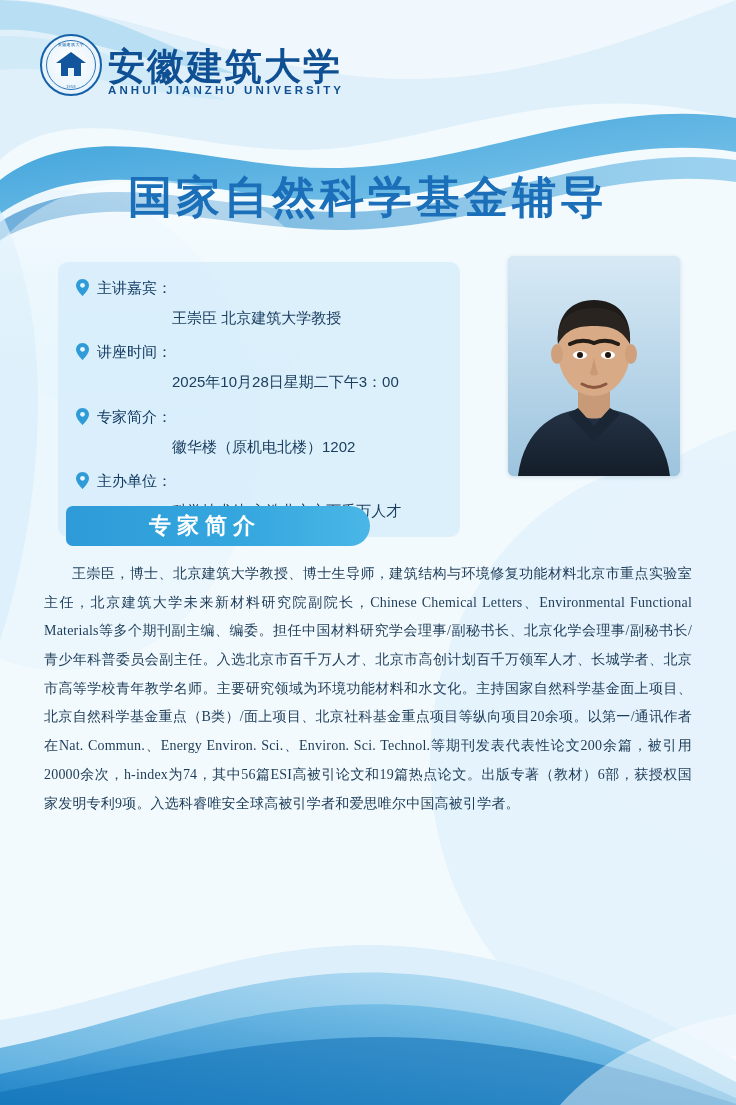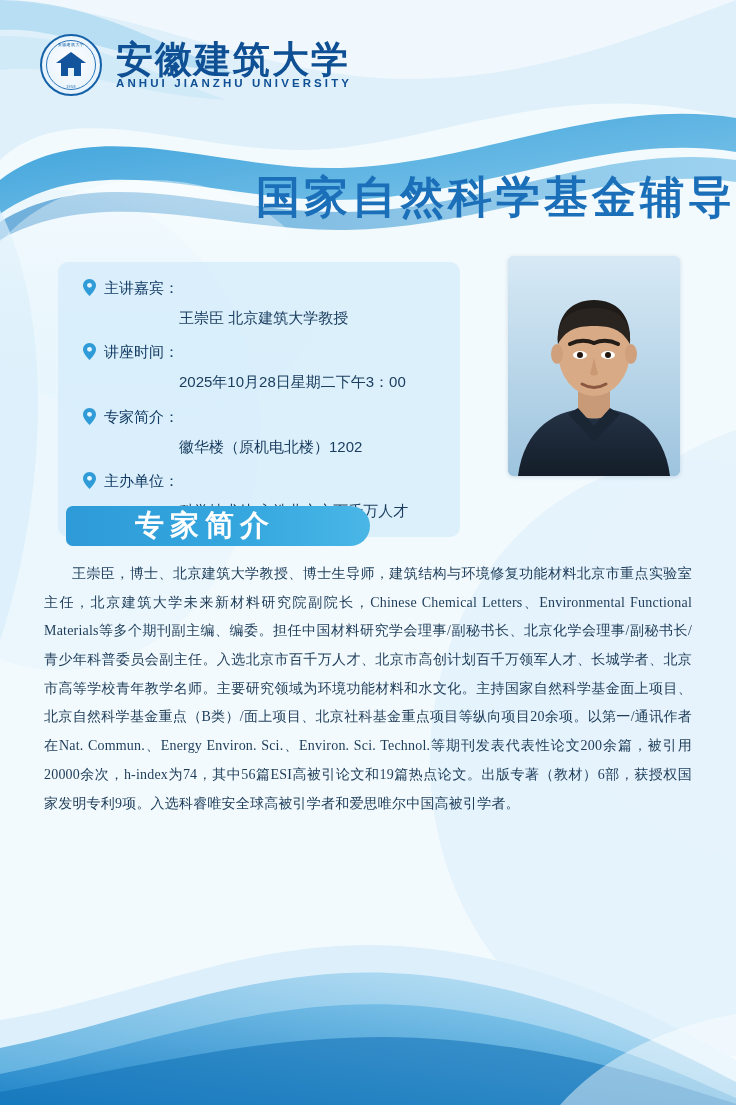--- a/index.html
+++ b/index.html
@@ -24,22 +24,22 @@
     width: 736px;
     height: 1105px;
     display: block;
   }
   
   .header {
     position: absolute;
     top: 34px;
     left: 40px;
     display: flex;
-    align-items: center;
-    gap: 14px;
+    align-items: flex-end;
+    gap: 6px;
     z-index: 5;
   }
   .logo-badge {
     width: 62px;
     height: 62px;
     border-radius: 50%;
     border: 2px solid #1461a8;
     background: radial-gradient(circle at 50% 45%, #ffffff 0%, #e8f3fc 70%, #d2e8f8 100%);
     position: relative;
     display: flex;
@@ -113,36 +113,36 @@
     letter-spacing: 3.1px;
     white-space: nowrap;
   }
 
   
   .main-title {
     position: absolute;
     top: 168px;
     left: 0;
     width: 736px;
-    text-align: right;
+    text-align: center;
     font-family: "DejaVu Serif", "Liberation Serif", serif;
     font-size: 44px;
     font-weight: 700;
     letter-spacing: 4px;
     color: #1b6fb8;
     z-index: 5;
   }
 
   
   .info-card {
     position: absolute;
     top: 262px;
     left: 58px;
     width: 402px;
-    padding: 16px 18px 14px 25px;
+    padding: 16px 18px 14px 18px;
     box-sizing: border-box;
     background: rgba(210, 236, 250, .72);
     border-radius: 10px;
     z-index: 5;
   }
   .info-row {
     display: flex;
     align-items: flex-start;
     margin-bottom: 14px;
     font-size: 15px;
@@ -197,21 +197,21 @@
     border-radius: 20px 60px 60px 20px;
   }
   .section-banner .label {
     position: absolute;
     inset: 0;
     display: flex;
     align-items: center;
     justify-content: center;
     padding-right: 26px;
     font-family: "DejaVu Serif", "Liberation Serif", serif;
-    font-size: 29px;
+    font-size: 22px;
     font-weight: 700;
     letter-spacing: 6px;
     color: #ffffff;
   }
 
   
   .bio {
     position: absolute;
     top: 560px;
     left: 44px;

